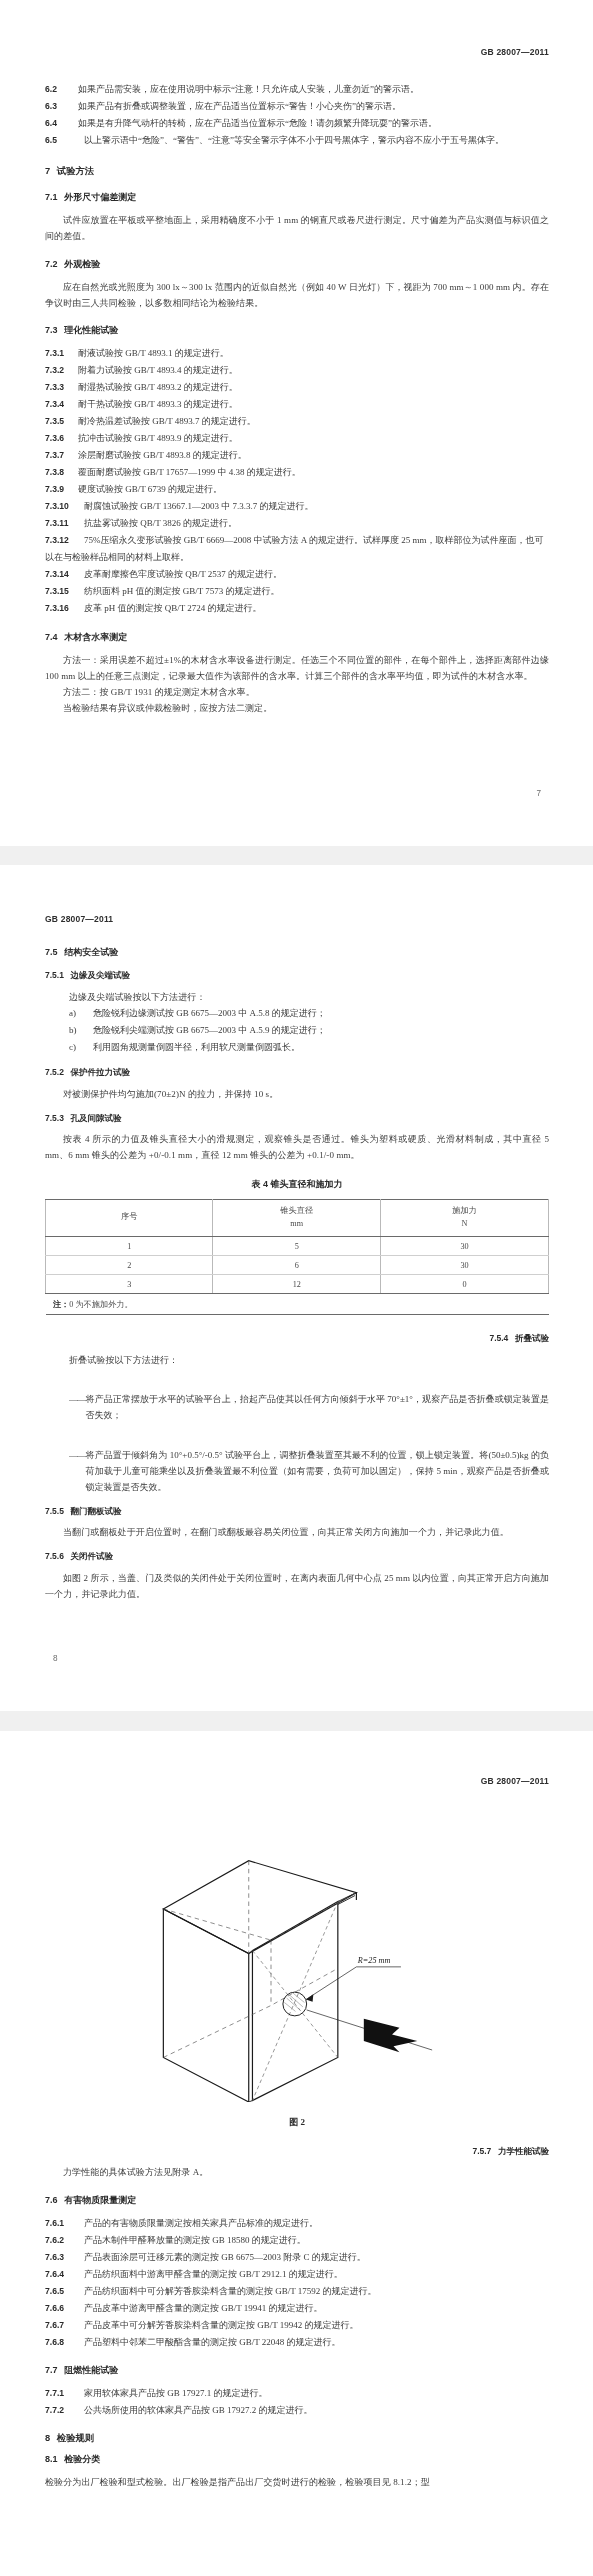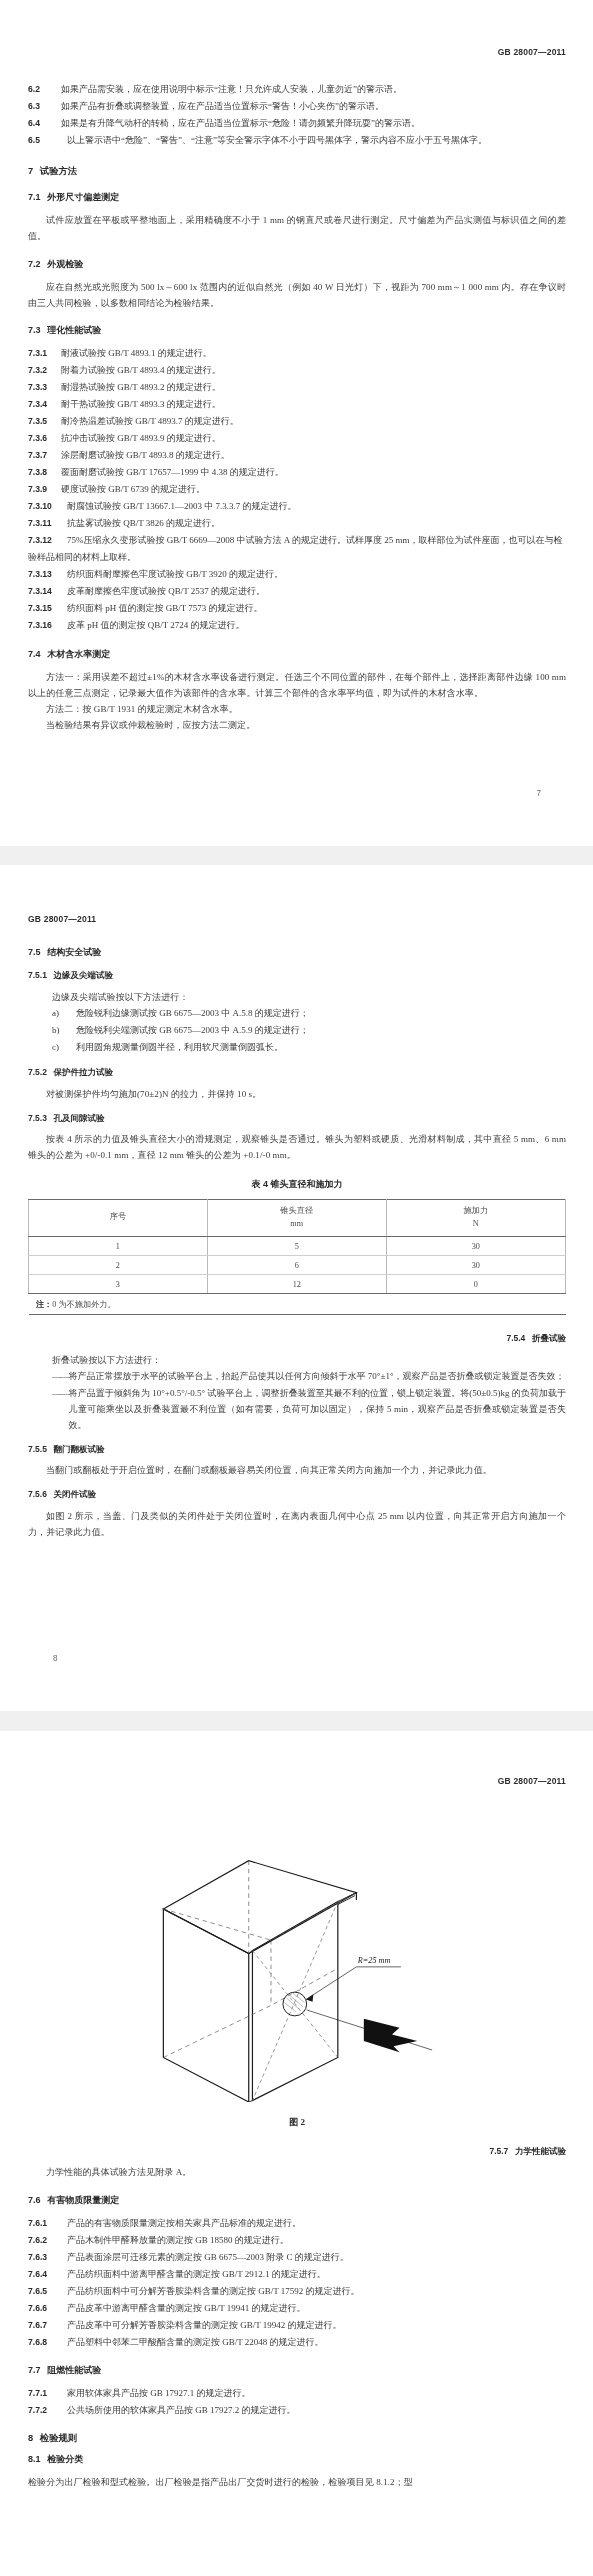--- a/index.html
+++ b/index.html
@@ -24,21 +24,21 @@
     overflow: hidden;
   }
   .page-1 { height: 846px; }
   .page-2 { height: 846px; }
   .page-3 { height: 884px; }
   .gap {
     height: 19.3px;
     background: #f0f0f0;
   }
   .content {
-    padding: 0 28px;
+    padding: 0 45px;
   }
 
   
   .std-header {
     font-family: "Liberation Sans", "DejaVu Sans", sans-serif;
     font-weight: bold;
     font-size: 8.5px;
     letter-spacing: 0.2px;
     color: #2e2e2e;
   }
@@ -122,21 +122,21 @@
     margin-left: 24px;
     font-size: 9px;
     line-height: 16px;
   }
   .dlist .row {
     display: flex;
     align-items: baseline;
     margin-bottom: 0.7px;
   }
   .dlist .mark { flex: 0 0 auto; letter-spacing: -0.7px; }
-  .dlist .dtext { flex: 1 1 auto; text-align: justify; }
+  .dlist .dtext { flex: 1 1 auto; text-align: justify; margin-top: 23px; }
 
   
   .table-title {
     font-family: "Liberation Sans", "DejaVu Sans", sans-serif;
     font-weight: bold;
     font-size: 9px;
     text-align: center;
     color: #2b2b2b;
     margin: 15px 0 7.4px 0;
   }
@@ -235,21 +235,21 @@
       </h2>
 
       <h3 class="sec">
         <span class="num">7.1</span><span>外形尺寸偏差测定</span>
       </h3>
       <p class="body indent">试件应放置在平板或平整地面上，采用精确度不小于 1 mm 的钢直尺或卷尺进行测定。尺寸偏差为产品实测值与标识值之间的差值。</p>
 
       <h3 class="sec">
         <span class="num">7.2</span><span>外观检验</span>
       </h3>
-      <p class="body indent">应在自然光或光照度为 500 lx～600 lx 范围内的近似自然光（例如 40 W 日光灯）下，视距为 700 mm～1 000 mm 内。存在争议时由三人共同检验，以多数相同结论为检验结果。</p>
+      <p class="body indent">应在自然光或光照度为 300 lx～300 lx 范围内的近似自然光（例如 40 W 日光灯）下，视距为 700 mm～1 000 mm 内。存在争议时由三人共同检验，以多数相同结论为检验结果。</p>
 
       <h3 class="sec">
         <span class="num">7.3</span><span>理化性能试验</span>
       </h3>
 
       <div class="clause">
         <span class="cnum">7.3.1</span>
         <span class="ctext">耐液试验按 GB/T 4893.1 的规定进行。</span>
       </div>
       <div class="clause">
@@ -287,24 +287,20 @@
       <div class="clause">
         <span class="cnum wide">7.3.10</span>
         <span class="ctext">耐腐蚀试验按 GB/T 13667.1—2003 中 7.3.3.7 的规定进行。</span>
       </div>
       <div class="clause">
         <span class="cnum wide">7.3.11</span>
         <span class="ctext">抗盐雾试验按 QB/T 3826 的规定进行。</span>
       </div>
       <div class="clause multi">
         <span class="cnum wide">7.3.12</span><span class="ctext">75%压缩永久变形试验按 GB/T 6669—2008 中试验方法 A 的规定进行。试样厚度 25 mm，取样部位为试件座面，也可以在与检验样品相同的材料上取样。</span>
-      </div>
-      <div class="clause">
-        <span class="cnum wide">7.3.13</span>
-        <span class="ctext">纺织面料耐摩擦色牢度试验按 GB/T 3920 的规定进行。</span>
       </div>
       <div class="clause">
         <span class="cnum wide">7.3.14</span>
         <span class="ctext">皮革耐摩擦色牢度试验按 QB/T 2537 的规定进行。</span>
       </div>
       <div class="clause">
         <span class="cnum wide">7.3.15</span>
         <span class="ctext">纺织面料 pH 值的测定按 GB/T 7573 的规定进行。</span>
       </div>
       <div class="clause">

